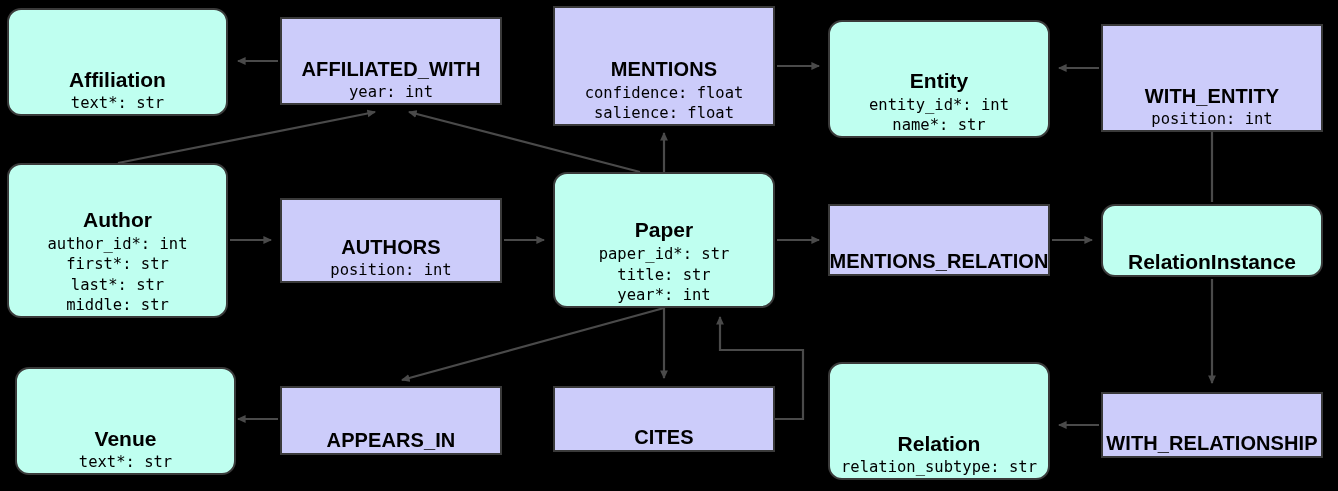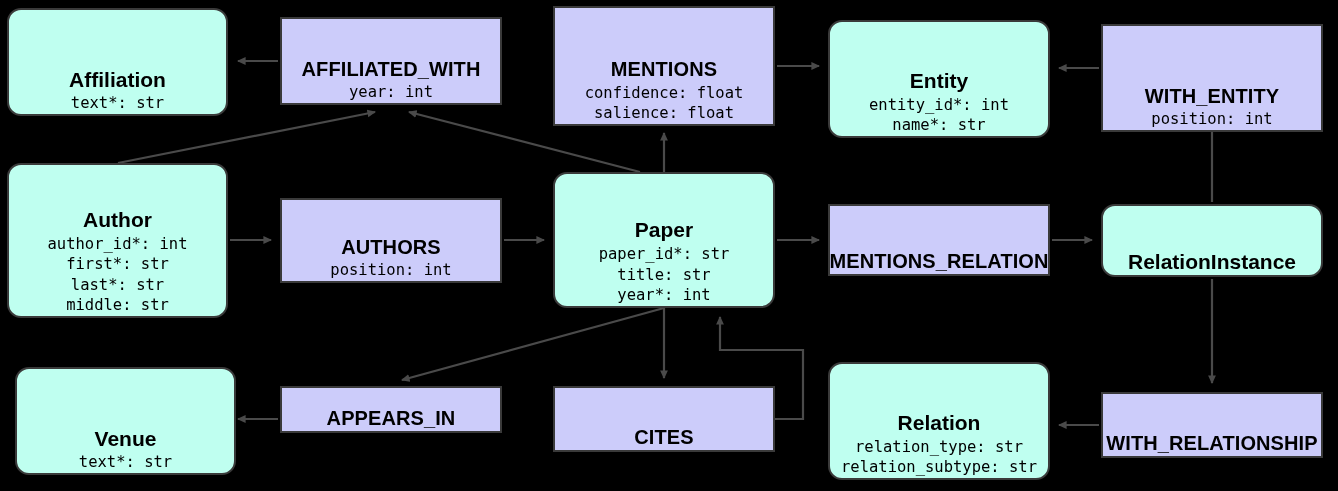--- a/index.html
+++ b/index.html
@@ -179,32 +179,31 @@
     <div class="node-title">RelationInstance</div>
   </div>
 
   <div class="node entity" style="left:15px; top:367px; width:221px; height:108px;">
     <div class="node-title">Venue</div>
     <div class="props">
       <div class="prop">text*: str</div>
     </div>
   </div>
 
-  <div class="node rel" style="left:280px; top:386px; width:222px; height:47px;">
+  <div class="node rel" style="left:280px; top:386px; width:222px; height:69px;">
     <div class="node-title">APPEARS_IN</div>
   </div>
 
   <div class="node rel" style="left:553px; top:386px; width:222px; height:66px;">
     <div class="node-title">CITES</div>
   </div>
 
   <div class="node entity" style="left:828px; top:362px; width:222px; height:118px;">
     <div class="node-title">Relation</div>
     <div class="props">
-      <div class="prop">relation_type: str</div>
       <div class="prop">relation_subtype: str</div>
     </div>
   </div>
 
   <div class="node rel big" style="left:1101px; top:392px; width:222px; height:66px;">
     <div class="node-title">WITH_RELATIONSHIP</div>
   </div>
 
 </div>
 

